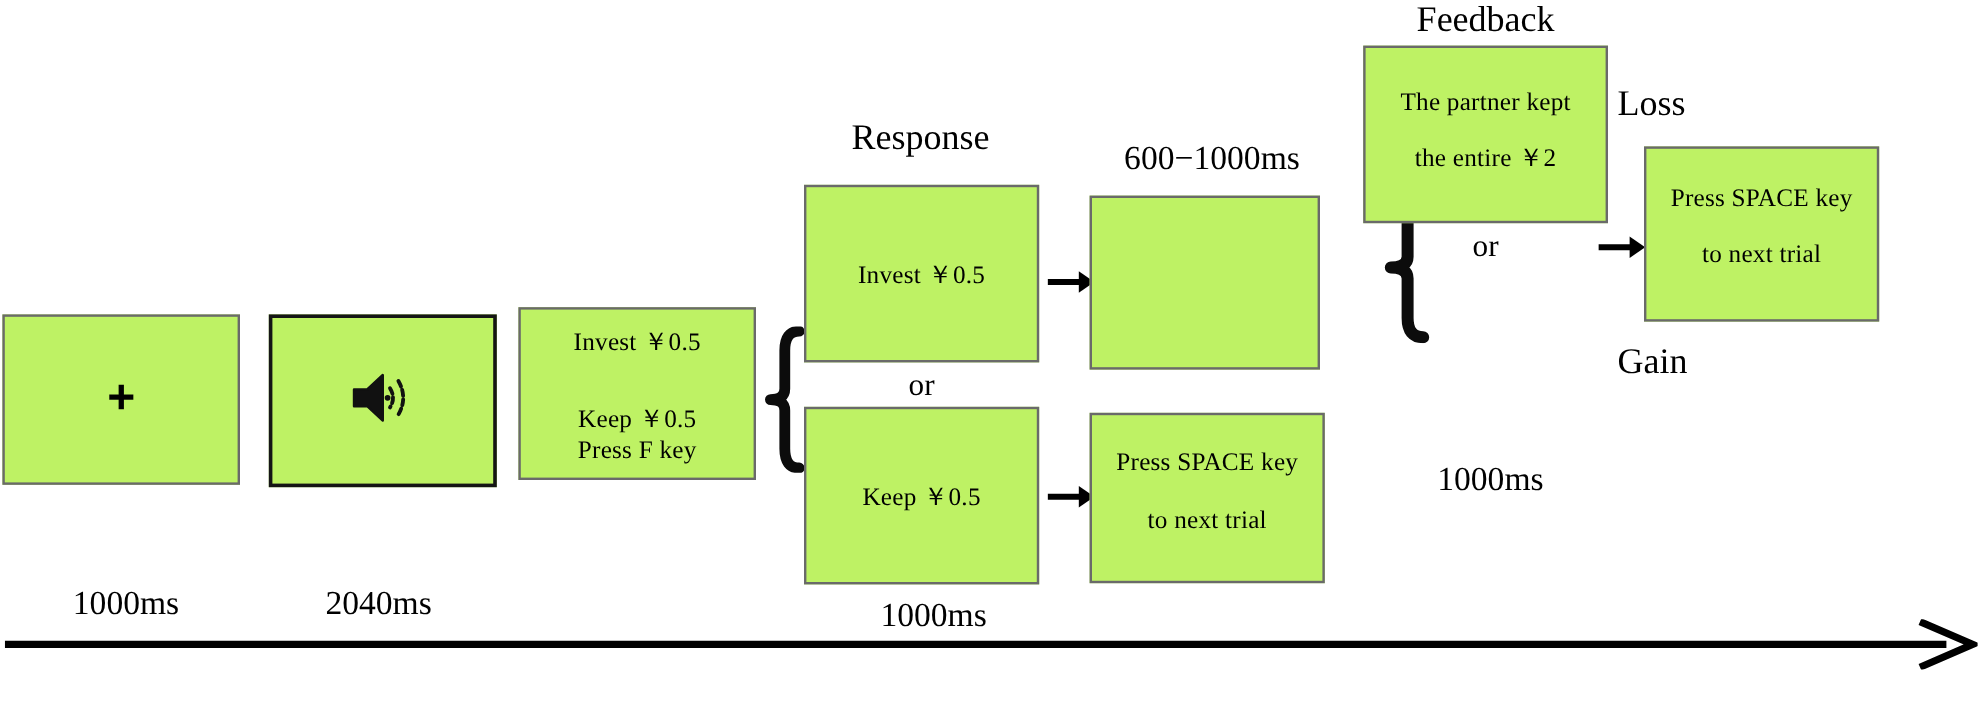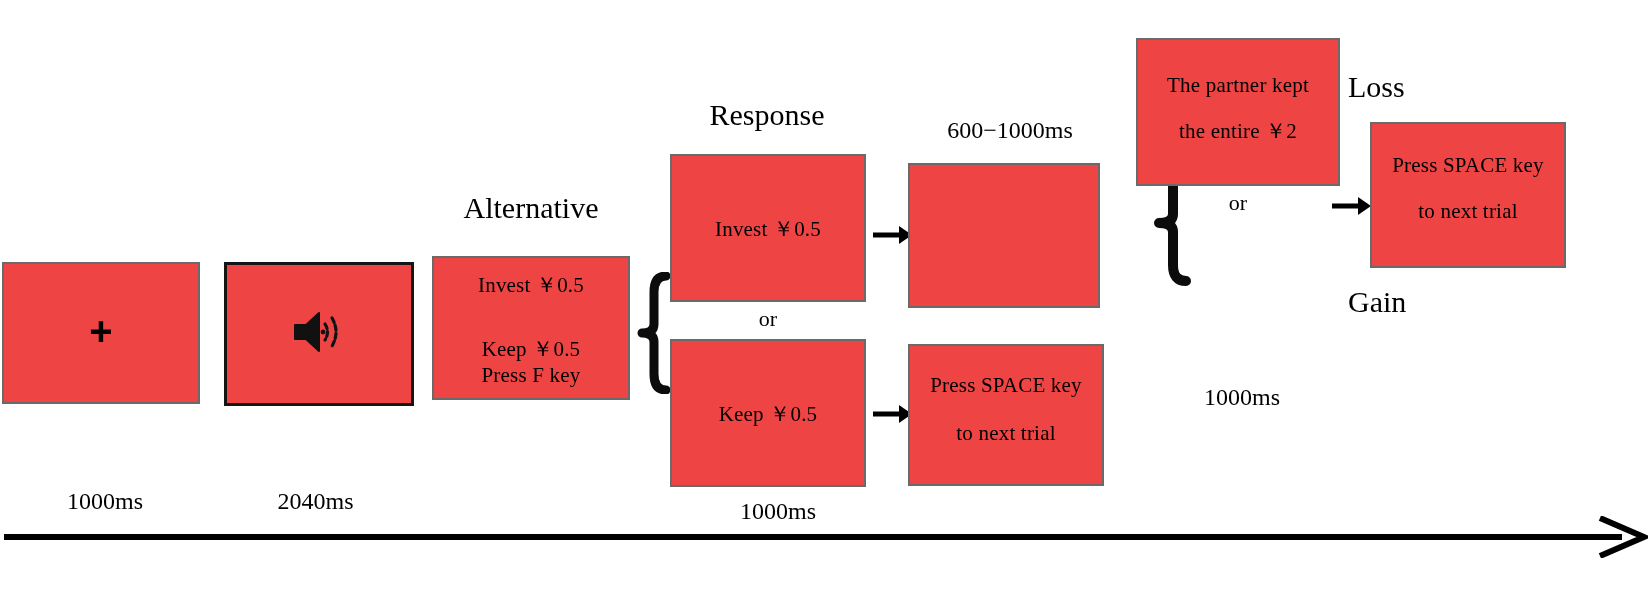--- a/index.html
+++ b/index.html
@@ -1,34 +1,34 @@
 <!DOCTYPE html>
 <html><head>
 <meta charset="utf-8">
 <style>
   html,body{margin:0;padding:0;background:#ffffff;}
   body{width:1650px;height:594px;position:relative;overflow:hidden;
        font-family:"Liberation Serif","DejaVu Serif",serif;color:#000;}
   .stage{position:absolute;left:0;top:0;width:1650px;height:594px;}
 
   
-  .frame{position:absolute;box-sizing:border-box;background:#ef4444;
+  .frame{position:absolute;box-sizing:border-box;background:#bef264;
          border:2px solid #6a6a6a;}
   .frame.dark{border:3px solid #151515;}
 
   
   .ftext{position:absolute;left:0;right:0;text-align:center;
          font-size:21px;line-height:30px;letter-spacing:.2px;
          white-space:nowrap;}
 
   
   .cap{position:absolute;white-space:nowrap;text-align:center;}
   .cap.big{font-size:30px;}
-  .cap.mid{font-size:22px;}
-  .cap.sm{font-size:24px;}
+  .cap.mid{font-size:26px;}
+  .cap.sm{font-size:28px;}
 
   
   .cross{position:absolute;font-size:40px;line-height:1;font-weight:600;
          font-family:"Liberation Sans",sans-serif;}
 
   
   .spk{position:absolute;}
 
   
   .brace{position:absolute;font-size:1px;line-height:0;}
@@ -57,21 +57,20 @@
       <svg width="54" height="46" viewBox="0 0 54 46">
         <path d="M3 16 L14 16 L27 4 L27 42 L14 30 L3 30 Z" fill="#111" stroke="#111" stroke-width="2" stroke-linejoin="round"></path>
         <path d="M33 15 Q38 23 33 31" fill="none" stroke="#111" stroke-width="3.2" stroke-linecap="round" stroke-dasharray="5 3"></path>
         <path d="M40 9 Q48 23 40 37" fill="none" stroke="#111" stroke-width="3.2" stroke-linecap="round" stroke-dasharray="5 3"></path>
         <circle cx="31" cy="23" r="2.4" fill="#111"></circle>
       </svg>
     </div>
   </div>
   <div class="cap sm" style="left:258px;top:488px;width:115px;">2040ms</div>
 
-  <div class="cap big" style="left:432px;top:191px;width:198px;">Alternative</div>
   <div class="frame" style="left:432px;top:256px;width:198px;height:144px;">
     <div class="ftext" style="top:12px;">Invest ￥0.5</div>
     <div class="ftext" style="top:76px;">Keep ￥0.5</div>
     <div class="ftext" style="top:102px;">Press F key</div>
   </div>
 
   <div class="brace" style="left:636px;top:272px;">
     <svg width="34" height="122" viewBox="0 0 34 122">
       <path d="M30 4 Q18 4 18 20 L18 52 Q18 61 6 61 Q18 61 18 70 L18 102 Q18 118 30 118" fill="none" stroke="#0c0c0c" stroke-width="9" stroke-linecap="round" stroke-linejoin="round"></path>
     </svg>
@@ -112,20 +111,21 @@
     <div class="ftext" style="top:24px;">Press SPACE key</div>
     <div class="ftext" style="top:72px;">to next trial</div>
   </div>
 
   <div class="brace" style="left:1152px;top:160px;">
     <svg width="40" height="126" viewBox="0 0 40 126">
       <path d="M34 5 Q21 5 21 21 L21 54 Q21 63 7 63 Q21 63 21 72 L21 105 Q21 121 34 121" fill="none" stroke="#0c0c0c" stroke-width="10" stroke-linecap="round" stroke-linejoin="round"></path>
     </svg>
   </div>
 
+  <div class="cap big" style="left:1136px;top:0px;width:204px;">Feedback</div>
   <div class="frame" style="left:1136px;top:38px;width:204px;height:148px;">
     <div class="ftext" style="top:30px;">The partner kept</div>
     <div class="ftext" style="top:76px;">the entire ￥2</div>
   </div>
 
   <div class="cap mid" style="left:1188px;top:190px;width:100px;">or</div>
 
   <div class="cap sm" style="left:1182px;top:384px;width:120px;">1000ms</div>
 
   <div class="arrow" style="left:1332px;top:195px;">

